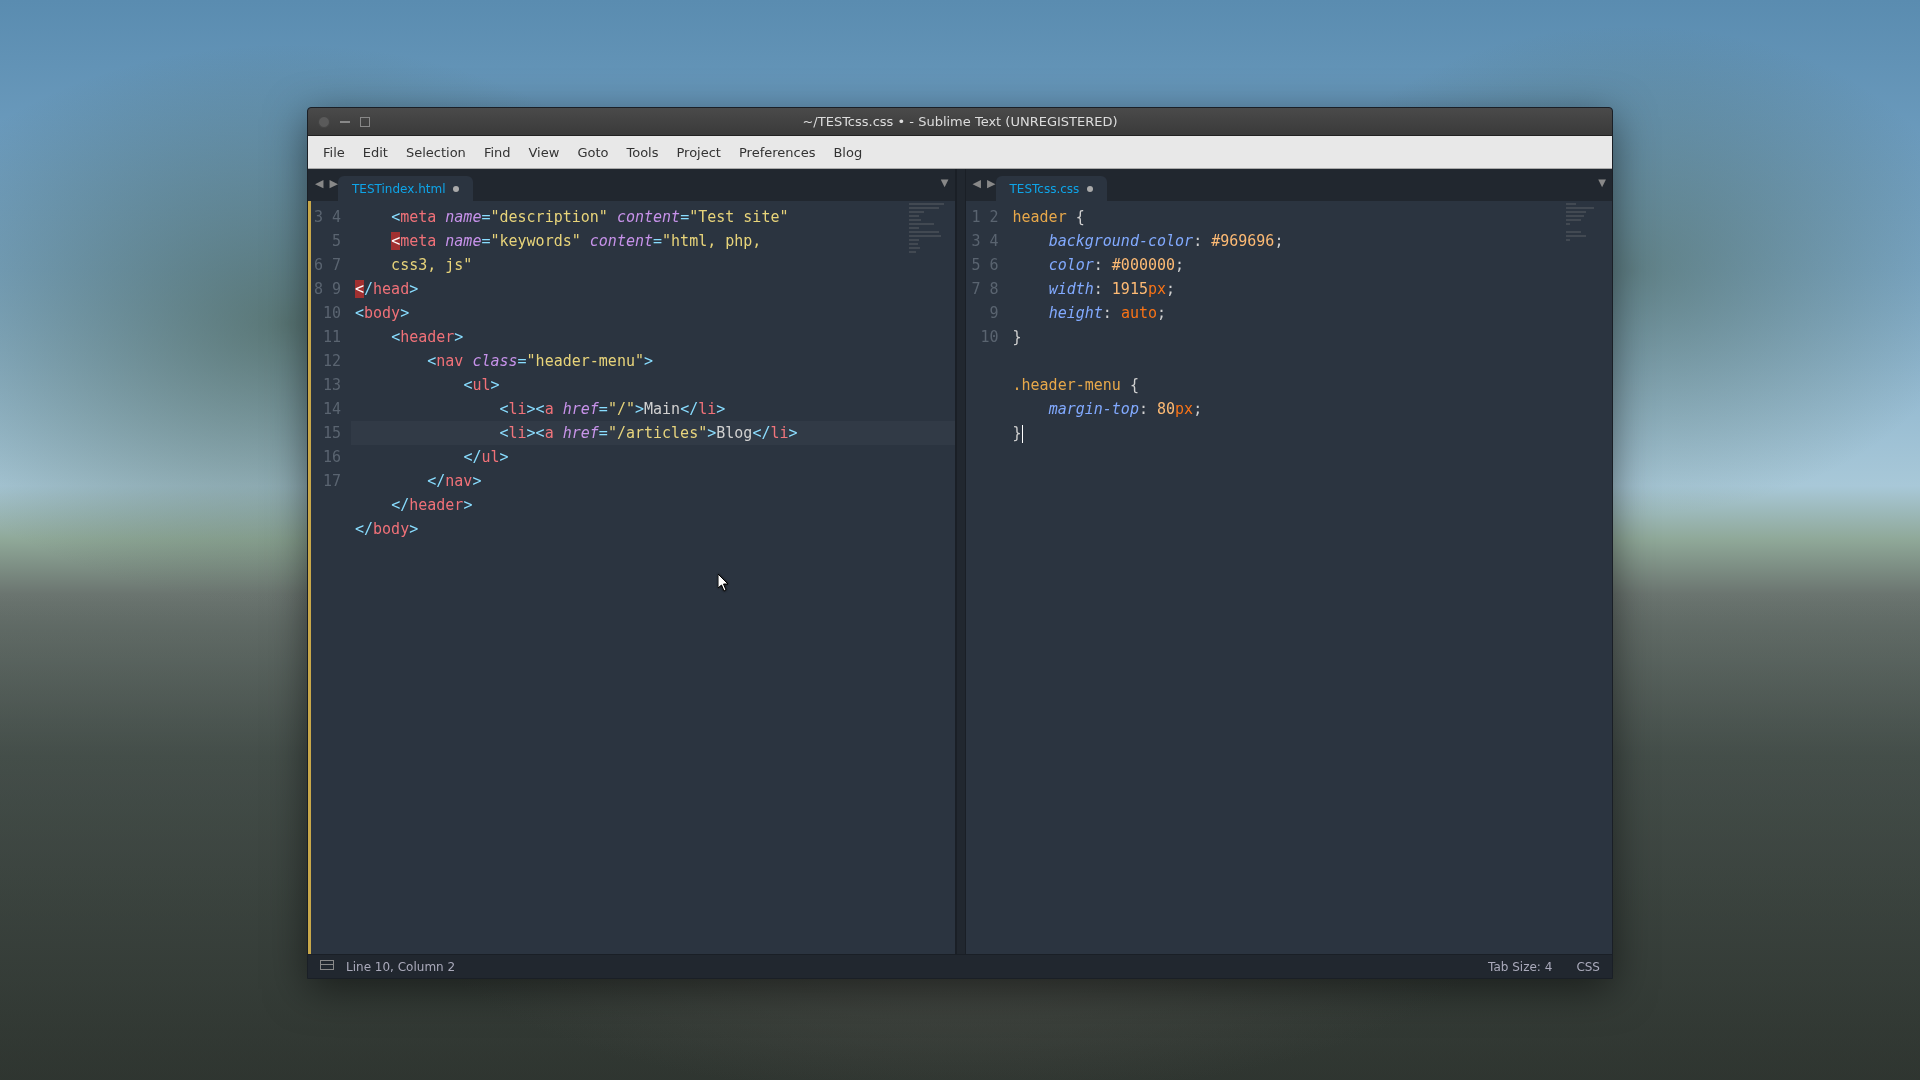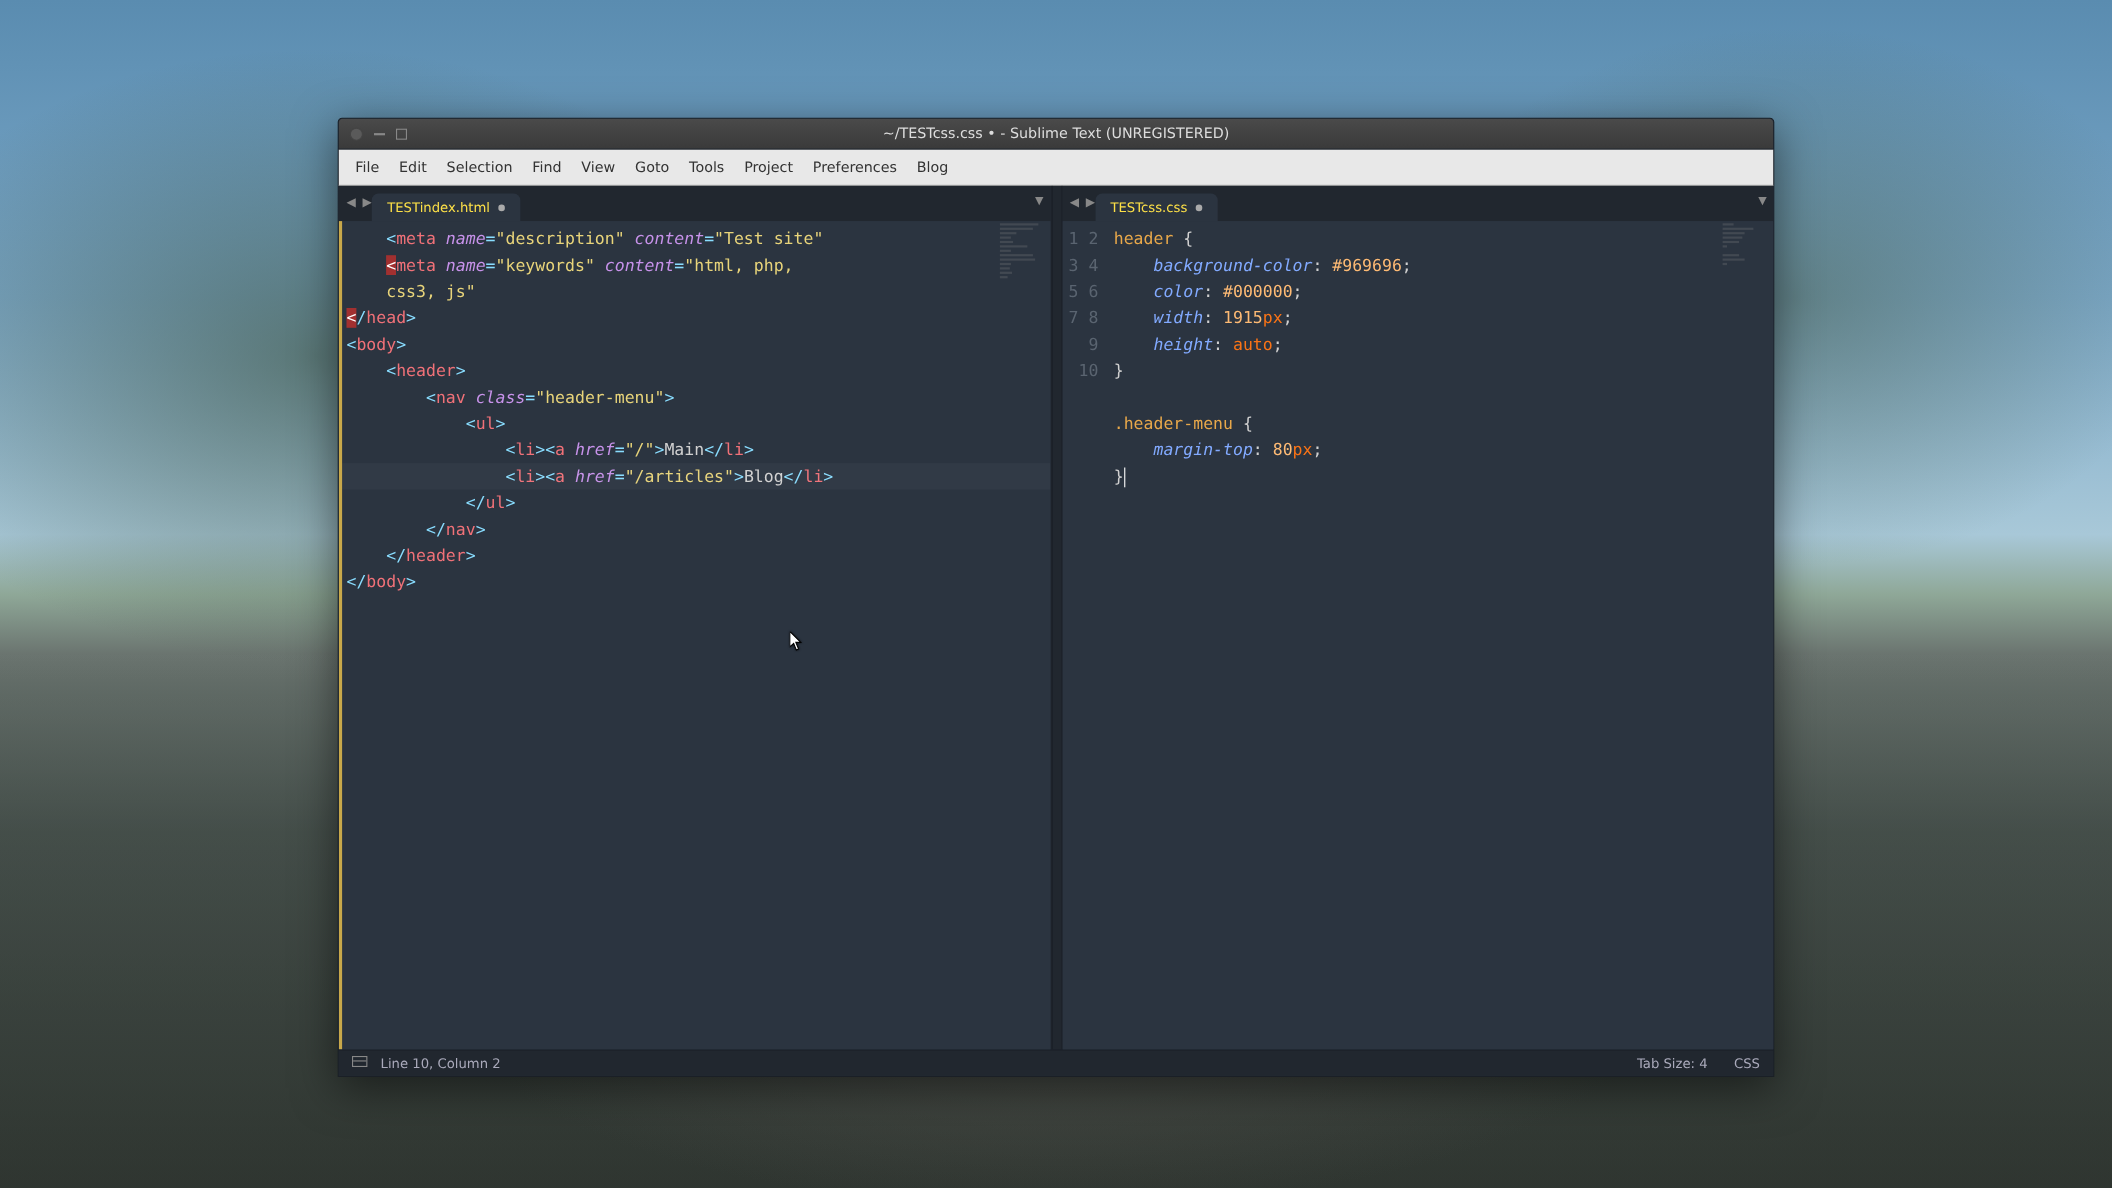--- a/index.html
+++ b/index.html
@@ -50,21 +50,21 @@
   .pane-left { flex: 1; border-right: 1px solid #1a1f26; }
   .pane-right { flex: 1; }
   
   .tabbar {
     height: 32px; background: #21272f; display: flex; align-items: flex-end;
     position: relative; padding-left: 30px;
   }
   .nav-arrows { position: absolute; left: 4px; top: 6px; display: flex; gap: 0; }
   .nav-arrow { color: #888; font-size: 11px; padding: 2px 3px; cursor: default; }
   .tab {
-    background: #3a424e; color: #fde047; font-size: 12px; padding: 6px 14px 6px 14px;
+    background: #3a424e; color: #0ea5e9; font-size: 12px; padding: 6px 14px 6px 14px;
     border-radius: 6px 6px 0 0; margin-right: 2px; display: flex; align-items: center; gap: 8px;
     position: relative; top: 1px;
   }
   .tab.active { background: #2b3440; }
   .tab-dirty { width: 6px; height: 6px; border-radius: 50%; background: #aaa; }
   .tab-actions { position: absolute; right: 6px; top: 8px; display: flex; gap: 4px; align-items: center; }
   .tab-action { color: #888; font-size: 10px; cursor: default; }
   
   .editor { flex: 1; display: flex; background: #2b3440; font-family: "DejaVu Sans Mono", monospace; font-size: 15px; line-height: 24px; position: relative; overflow: hidden; }
   .mod-bar { width: 3px; background: transparent; }
@@ -148,20 +148,37 @@
           <div class="tab active">
             <span>TESTindex.html</span>
             <span class="tab-dirty"></span>
           </div>
           <div class="tab-actions">
             <div class="tab-action">▼</div>
           </div>
         </div>
         <div class="editor">
           <div class="mod-bar modified"></div>
+          <div class="gutter" id="gutter-left">3
+4
+&nbsp;
+5
+6
+7
+8
+9
+10
+11
+12
+13
+14
+15
+16
+17
+</div>
           <div class="code" id="code-left"><div class="hl-line" style="top:220px"></div><span class="t-text">    </span><span class="t-punc">&lt;</span><span class="t-tag">meta</span><span class="t-text"> </span><span class="t-attr">name</span><span class="t-punc">=</span><span class="t-str">"description"</span><span class="t-text"> </span><span class="t-attr">content</span><span class="t-punc">=</span><span class="t-str">"Test site"</span>
 <span class="t-text">    </span><span class="err-mark">&lt;</span><span class="t-tag">meta</span><span class="t-text"> </span><span class="t-attr">name</span><span class="t-punc">=</span><span class="t-str">"keywords"</span><span class="t-text"> </span><span class="t-attr">content</span><span class="t-punc">=</span><span class="t-str">"html, php, </span>
 <span class="t-str">    css3, js"</span>
 <span class="err-mark">&lt;</span><span class="t-punc">/</span><span class="t-tag">head</span><span class="t-punc">&gt;</span>
 <span class="t-punc">&lt;</span><span class="t-tag">body</span><span class="t-punc">&gt;</span>
 <span class="t-text">    </span><span class="t-punc">&lt;</span><span class="t-tag">header</span><span class="t-punc">&gt;</span>
 <span class="t-text">        </span><span class="t-punc">&lt;</span><span class="t-tag">nav</span><span class="t-text"> </span><span class="t-attr">class</span><span class="t-punc">=</span><span class="t-str">"header-menu"</span><span class="t-punc">&gt;</span>
 <span class="t-text">            </span><span class="t-punc">&lt;</span><span class="t-tag">ul</span><span class="t-punc">&gt;</span>
 <span class="t-text">                </span><span class="t-punc">&lt;</span><span class="t-tag">li</span><span class="t-punc">&gt;&lt;</span><span class="t-tag">a</span><span class="t-text"> </span><span class="t-attr">href</span><span class="t-punc">=</span><span class="t-str">"/"</span><span class="t-punc">&gt;</span><span class="t-text">Main</span><span class="t-punc">&lt;/</span><span class="t-tag">li</span><span class="t-punc">&gt;</span>
 <span class="t-text">                </span><span class="t-punc">&lt;</span><span class="t-tag">li</span><span class="t-punc">&gt;&lt;</span><span class="t-tag">a</span><span class="t-text"> </span><span class="t-attr">href</span><span class="t-punc">=</span><span class="t-str">"/articles"</span><span class="t-punc">&gt;</span><span class="t-text">Blog</span><span class="t-punc">&lt;/</span><span class="t-tag">li</span><span class="t-punc">&gt;</span>

